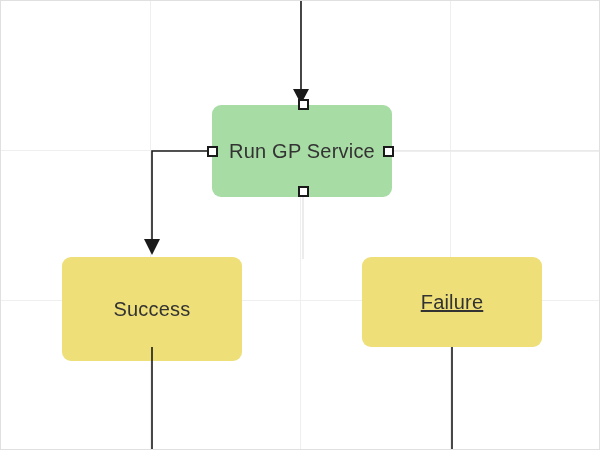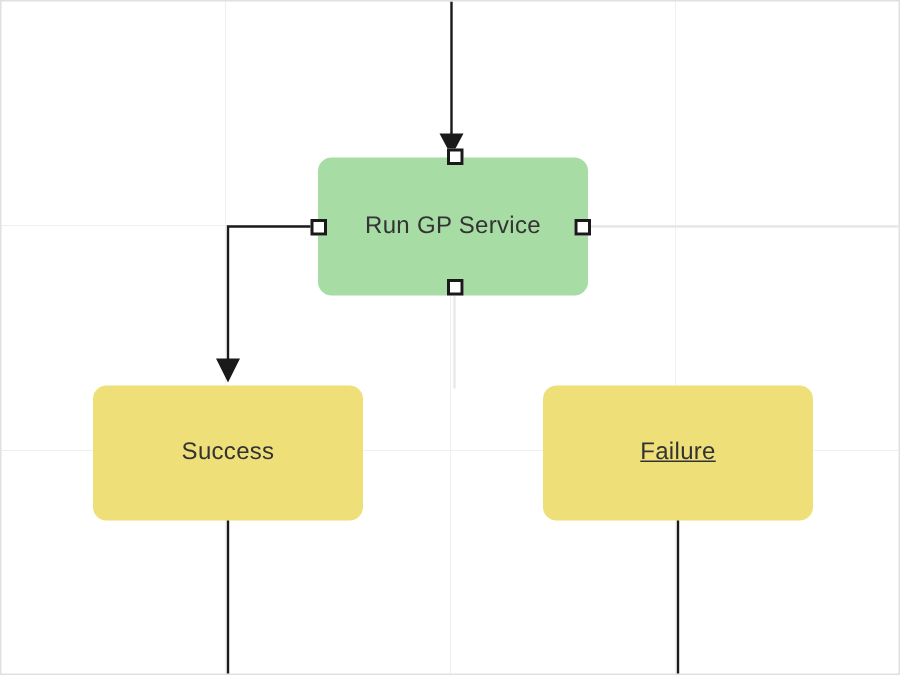--- a/index.html
+++ b/index.html
@@ -25,21 +25,21 @@
 
   
   .node {
     position: absolute;
     box-sizing: border-box;
     border-radius: 9px;
     display: flex;
     align-items: center;
     justify-content: center;
     color: #333333;
-    font-size: 16px;
+    font-size: 20px;
     line-height: 1;
     letter-spacing: .2px;
     user-select: none;
   }
   .node-label {
     pointer-events: none;
   }
 
   
   .port {
@@ -100,21 +100,21 @@
   </svg>
 
   <div class="node" style="left:211px; top:104px; width:180px; height:92px; background:#a8dca5;">
     <span class="node-label">Run GP Service</span>
   </div>
   <div class="port" style="left:297px; top:98px;"></div>
   <div class="port" style="left:206px; top:145px;"></div>
   <div class="port" style="left:382px; top:145px;"></div>
   <div class="port" style="left:297px; top:185px;"></div>
 
-  <div class="node" style="left:61px; top:256px; width:180px; height:90px; background:#eedf78;">
+  <div class="node" style="left:61px; top:256px; width:180px; height:104px; background:#eedf78;">
     <span class="node-label">Success</span>
   </div>
 
   <div class="node" style="left:361px; top:256px; width:180px; height:90px; background:#eedf78;text-decoration:underline;">
     <span class="node-label">Failure</span>
   </div>
 
 </div>
 
 </body></html>

